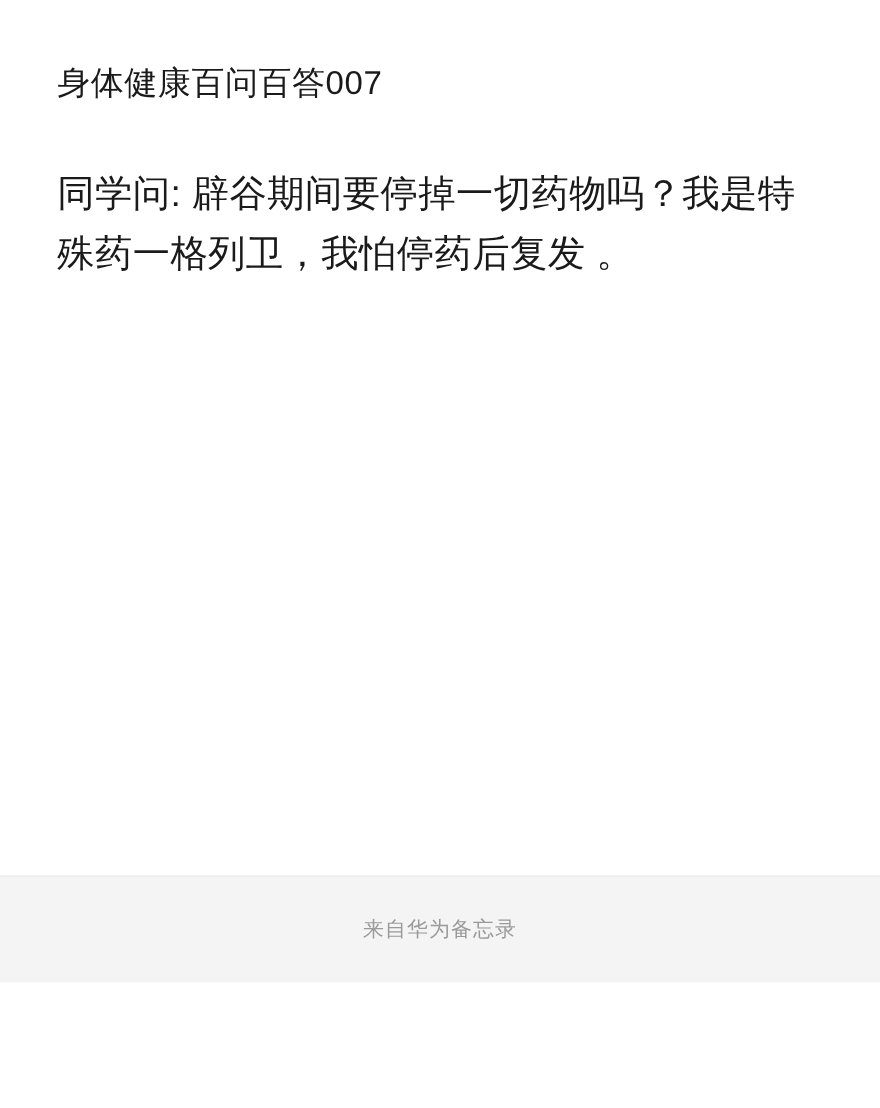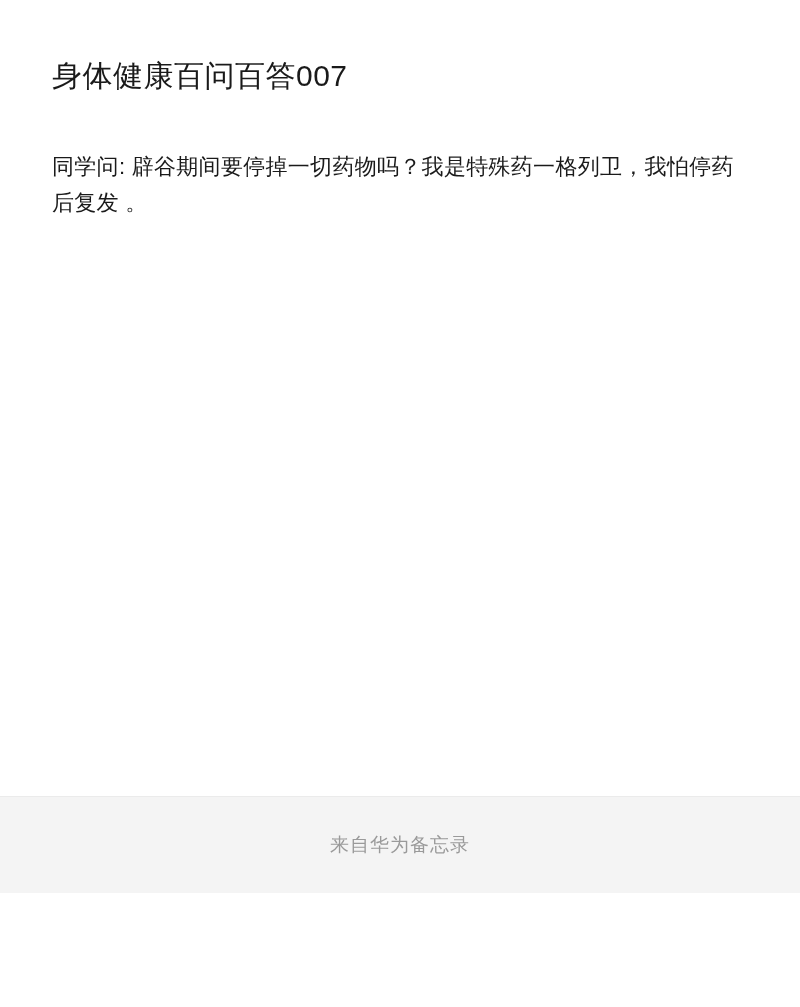--- a/index.html
+++ b/index.html
@@ -29,21 +29,21 @@
   }
   .note-title {
     font-size: 30px;
     line-height: 1.3;
     color: #1a1a1a;
     font-weight: 400;
     letter-spacing: 0.5px;
     margin: 0 0 54px 0;
   }
   .note-paragraph {
-    font-size: 22px;
+    font-size: 34px;
     line-height: 1.62;
     color: #1a1a1a;
     font-weight: 400;
     letter-spacing: 0.3px;
     margin: 0 0 44px 0;
     word-break: break-all;
   }
   .note-paragraph:last-child {
     margin-bottom: 0;
   }

